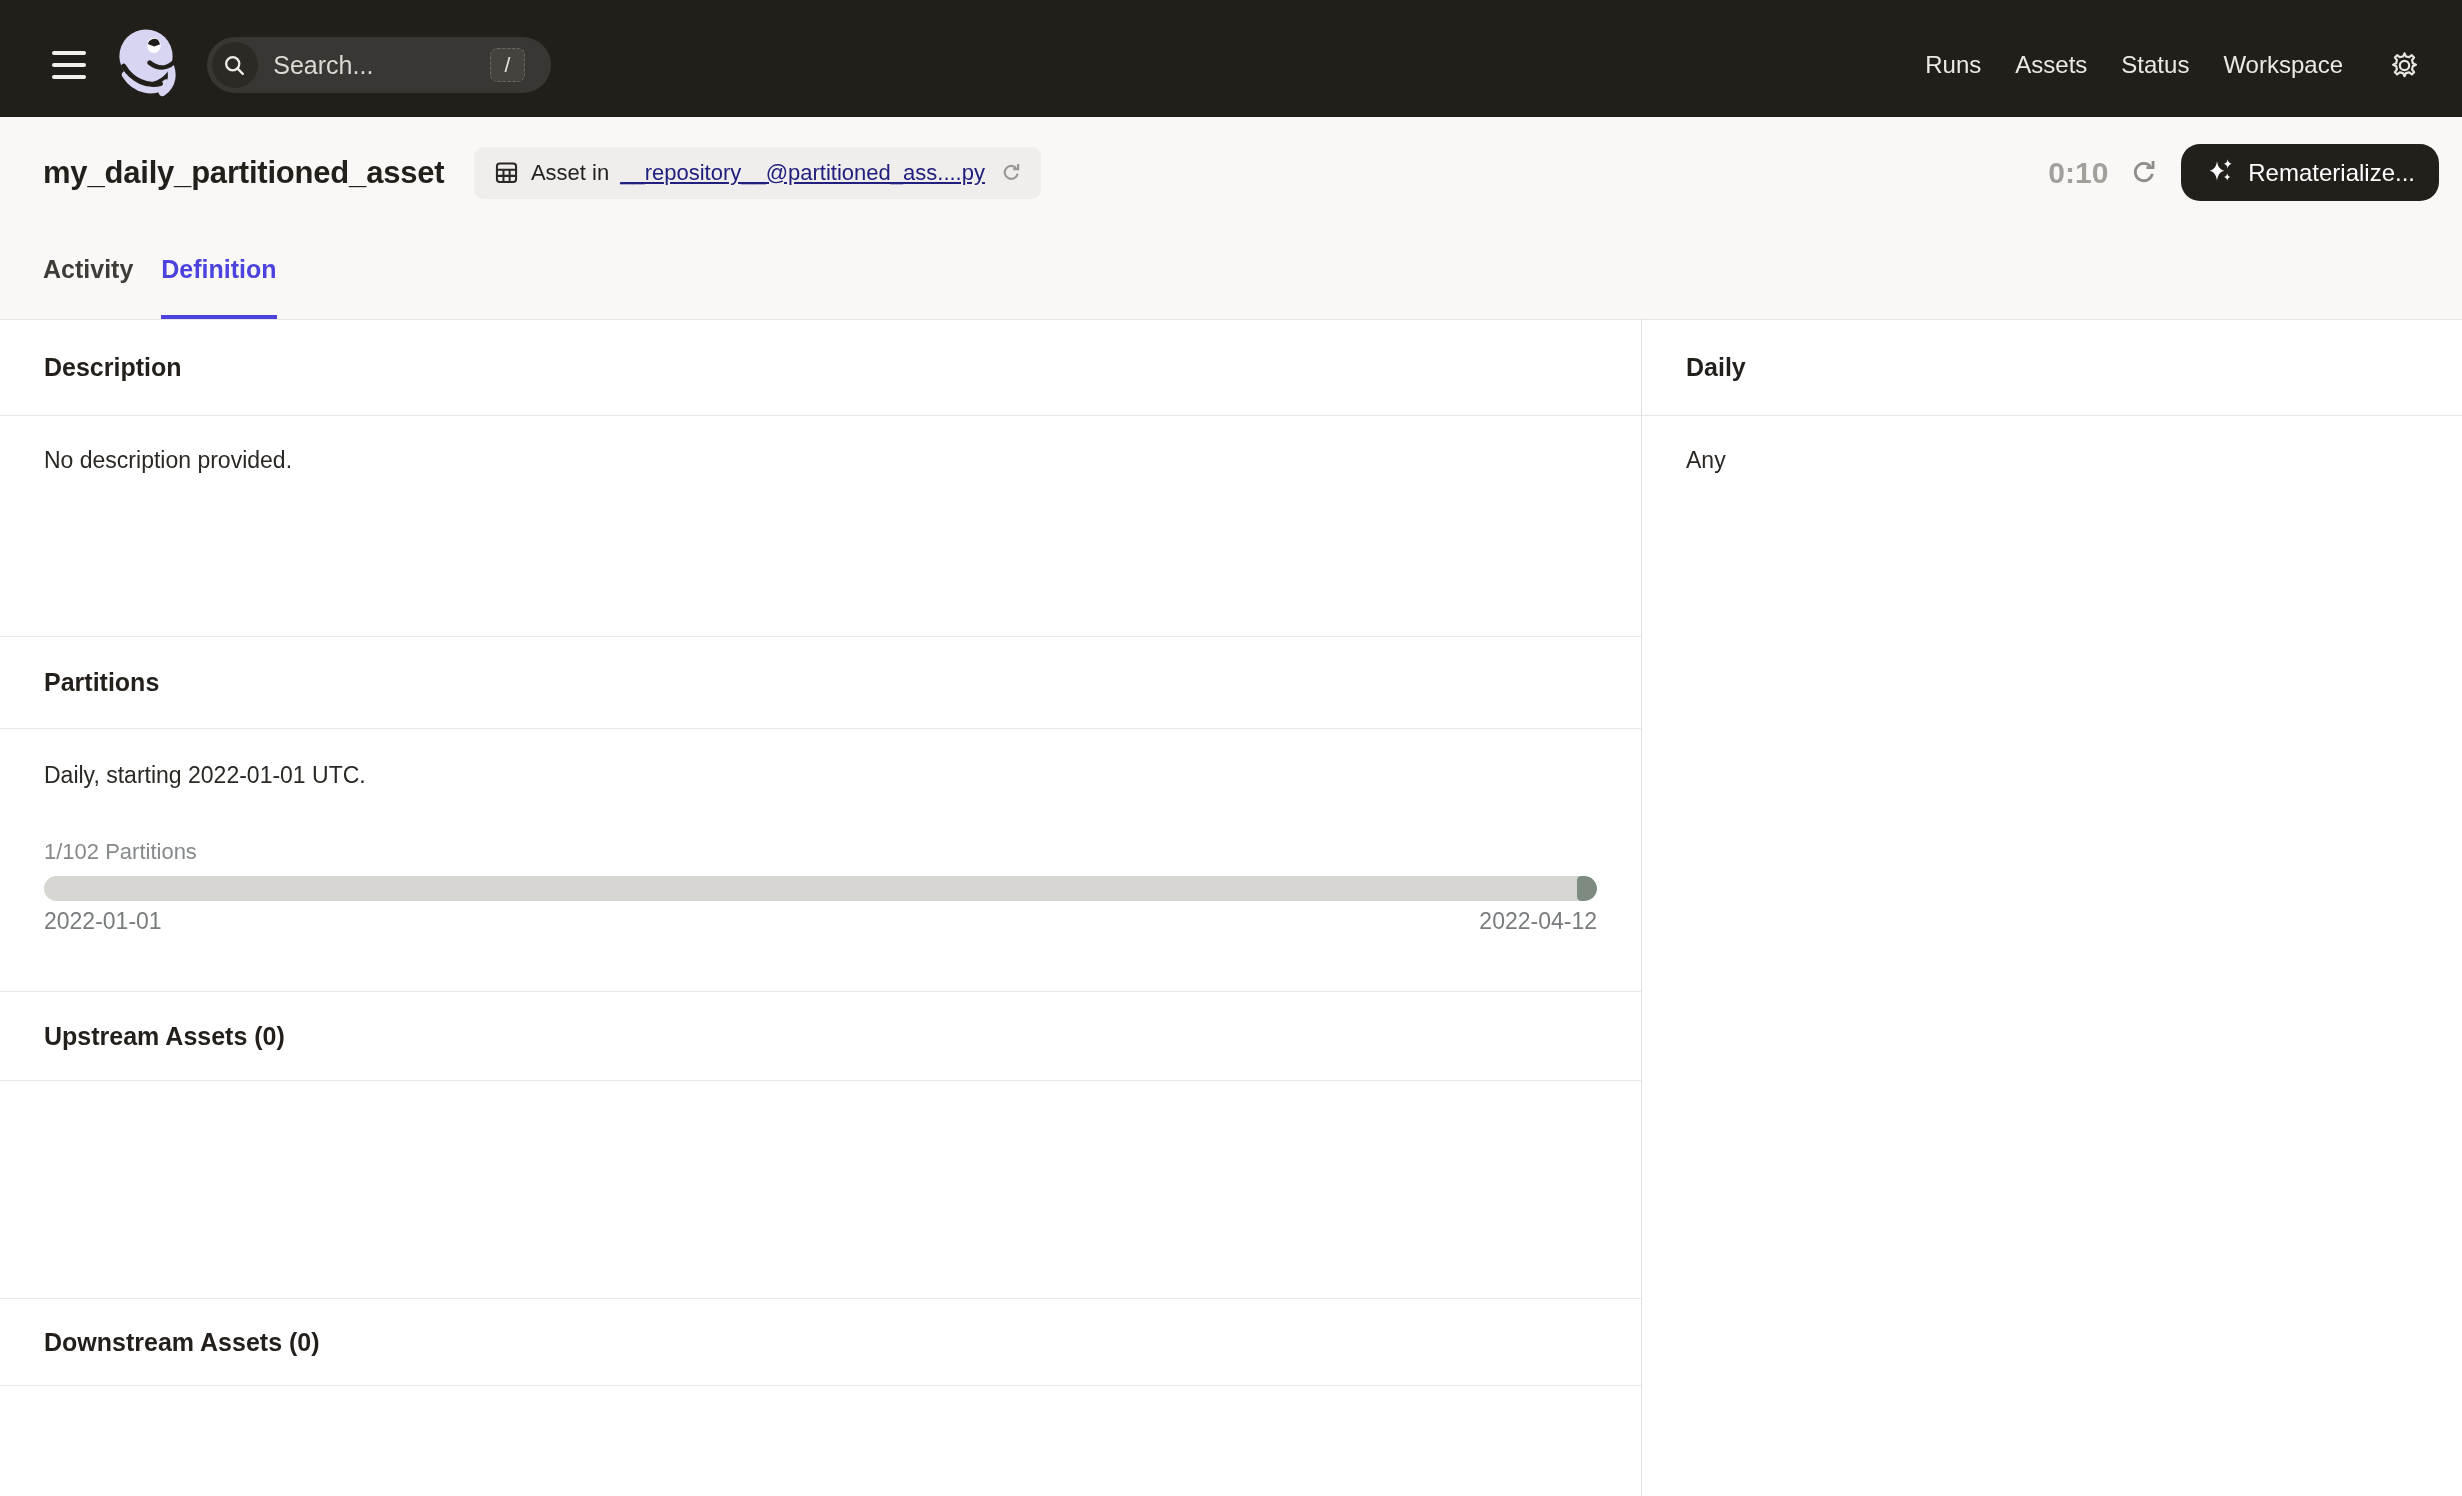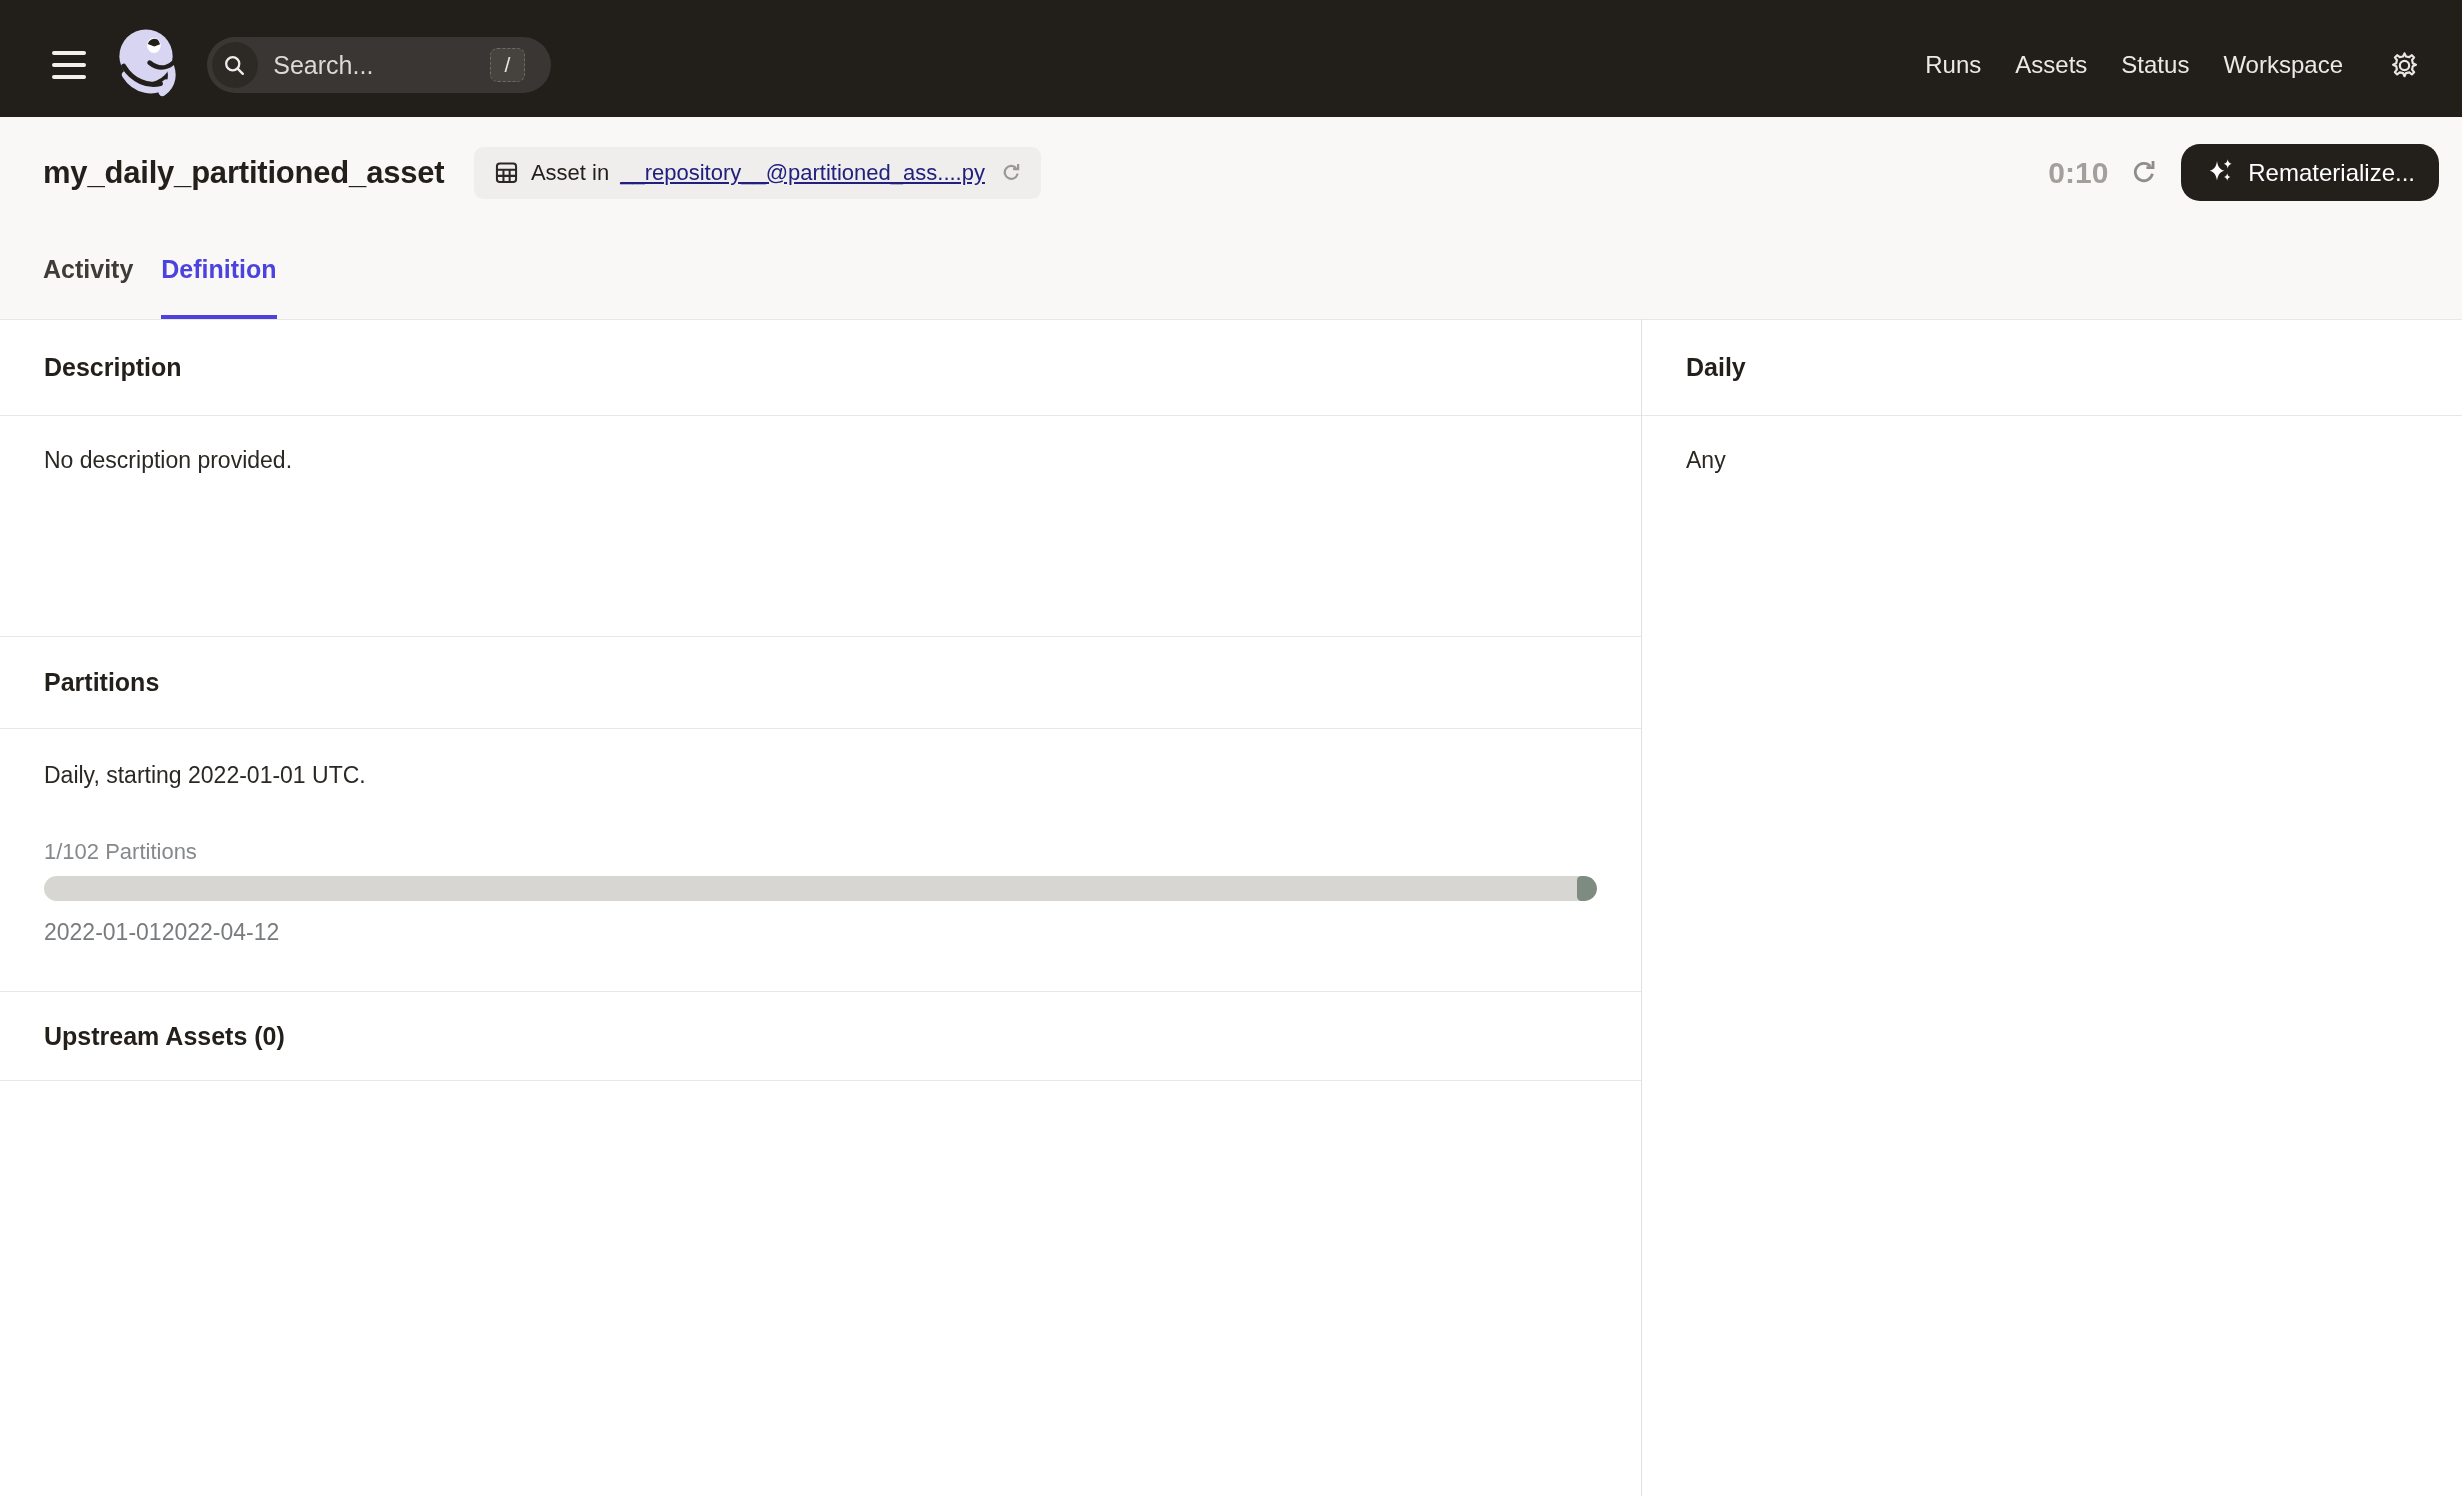--- a/index.html
+++ b/index.html
@@ -135,21 +135,21 @@
   .count-label{margin-top:50px;font-size:22px;color:var(--gray-label);}
   .progress-track{
     position:relative;margin-top:11px;height:25px;border-radius:13px;
     background:var(--track);overflow:hidden;cursor:pointer;
   }
   .progress-fill{
     position:absolute;right:0;top:0;bottom:0;width:20.4px;
     background:var(--progress-fill);border-radius:4.6px 13px 13px 4.6px;
   }
   .date-row{
-    margin-top:18px;display:flex;
+    margin-top:7px;display:flex;justify-content:space-between;
     font-size:23px;color:var(--date-color);
   }
   .type-value{padding:31px 44px 0 44px;font-size:23px;color:var(--body-text);}
 </style>
 </head>
 <body>
 
 <div class="topbar">
   <div class="hamburger">
     <span></span>
@@ -248,20 +248,21 @@
     </div>
     <div class="date-row">
       <span>2022-01-01</span>
       <span>2022-04-12</span>
     </div>
   </div>
 
   <div class="section-heading h-97">Upstream Assets (0)</div>
   <div class="section-body b-up"></div>
 
+  <div class="section-heading h-95">Downstream Assets (0)</div>
   <div class="section-body b-down"></div>
 </div>
 
 <div class="content-right">
   <div class="section-heading h-105">Daily</div>
   <div class="type-value">Any</div>
 </div>
 
 
 </body></html>

